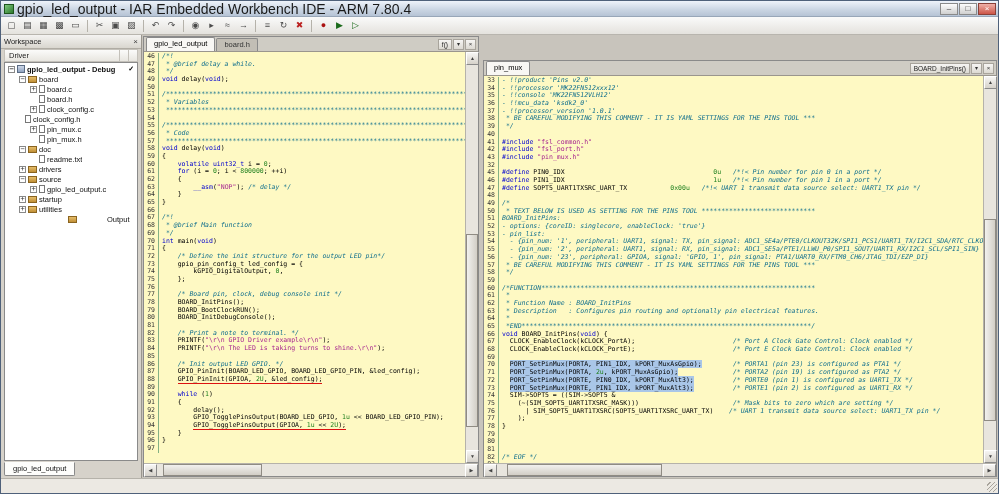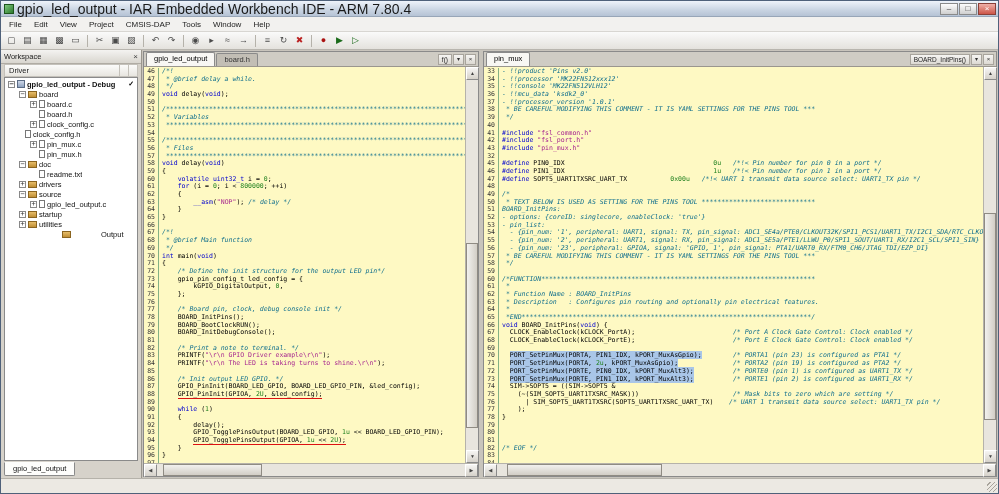--- a/index.html
+++ b/index.html
@@ -35,21 +35,21 @@
   .i-folder{width:9px;height:7px;background:linear-gradient(#e6bd6a,#c08f35);border:1px solid #8a6420;}
   .i-project{width:8px;height:8px;background:linear-gradient(#cfd8e8,#8fa3c0);border:1px solid #5a6b84;}
   .i-file{width:6px;height:8px;background:#fff;border:1px solid #777;}
   .tlabel{overflow:hidden;}
   .tcheck{margin-left:auto;padding-right:3px;font-size:7px;color:#000;}
   .wsp-tabs{height:17px;display:flex;align-items:flex-start;padding:1px 3px 0;flex:none;}
   .wsp-tab{background:#fdfdfb;border:1px solid #8a8a8a;border-top-color:#fdfdfb;border-radius:0 0 2px 2px;padding:1px 8px 2px;font-size:7.5px;color:#111;}
   .editor-area{flex:1;display:flex;min-width:0;background:#c8c4bc;padding:1px;}
   .pane{display:flex;flex-direction:column;min-width:0;border:1px solid #8a8a8a;background:#fff;}
   .pane.left{width:336px;flex:none;}
-  .pane.right{flex:1;}
+  .pane.right{flex:1;margin-top:24px;}
   .vsplit{width:4px;flex:none;}
   .tabbar{height:15px;background:#cfccc4;display:flex;align-items:flex-end;border-bottom:1px solid #9a968e;padding-left:2px;flex:none;}
   .etab{height:13px;padding:1px 7px 0;font-size:7.5px;background:#c2beb5;border:1px solid #8a8a8a;border-bottom:none;border-radius:2px 2px 0 0;margin-right:1px;color:#333;white-space:nowrap;}
   .etab.active{background:#f8f7f4;color:#000;height:14px;}
   .tabctrl{margin-left:auto;display:flex;align-items:center;gap:1px;padding:0 2px 1px 0;}
   .fxbtn,.fnsel{height:11px;background:linear-gradient(#f6f5f3,#dcd9d2);border:1px solid #a8a49c;font-size:6.5px;line-height:9px;padding:0 3px;color:#222;white-space:nowrap;}
   .tabsm{width:11px;height:11px;background:linear-gradient(#f6f5f3,#dcd9d2);border:1px solid #a8a49c;font-size:6px;line-height:9px;text-align:center;color:#333;}
   .editor-body{flex:1;display:flex;min-height:0;}
   .code{flex:1;background:#fef9c3;overflow:hidden;font-family:"DejaVu Sans Mono",monospace;font-size:6.5px;padding-top:1px;min-width:0;}
   .cline{height:7.7px;line-height:7.7px;white-space:pre;}
@@ -78,30 +78,20 @@
   <div class="titlebar">
     <span class="appicon"></span>
     <span class="title">gpio_led_output - IAR Embedded Workbench IDE - ARM 7.80.4</span>
     <span class="winbtns">
       <span class="wbtn">–</span>
       <span class="wbtn">□</span>
       <span class="wbtn close">×</span>
     </span>
   </div>
 
-  <div class="menubar">
-      <span class="mi">File</span>
-      <span class="mi">Edit</span>
-      <span class="mi">View</span>
-      <span class="mi">Project</span>
-      <span class="mi">CMSIS-DAP</span>
-      <span class="mi">Tools</span>
-      <span class="mi">Window</span>
-      <span class="mi">Help</span>
-    </div>
 
   <div class="toolbar">
       <span class="tbtn">▢</span>
       <span class="tbtn">▤</span>
       <span class="tbtn">▦</span>
       <span class="tbtn">▩</span>
       <span class="tbtn">▭</span>
       <span class="tsep"></span>
       <span class="tbtn">✂</span>
       <span class="tbtn">▣</span>
@@ -207,21 +197,21 @@
           <div class="trow" style="padding-left: 14px;">
             <span class="expbox">+</span>
             <span class="ticon i-folder"></span>
             <span class="tlabel">startup</span>
           </div>
           <div class="trow" style="padding-left: 14px;">
             <span class="expbox">+</span>
             <span class="ticon i-folder"></span>
             <span class="tlabel">utilities</span>
           </div>
-          <div class="trow" style="padding-left: 20px; gap: 28px;">
+          <div class="trow" style="padding-left: 26px; gap: 28px;">
             <span class="expspace"></span>
             <span class="ticon i-folder"></span>
             <span class="tlabel">Output</span>
           </div>
         </div>
       <div class="wsp-tabs">
         <span class="wsp-tab">gpio_led_output</span>
       </div>
     </div>
 
@@ -244,21 +234,21 @@
               <div class="cline"><span class="lnum">46</span><span><span class="tk-c">/*!</span></span></div>
               <div class="cline"><span class="lnum">47</span><span><span class="tk-c"> * @brief delay a while.</span></span></div>
               <div class="cline"><span class="lnum">48</span><span><span class="tk-c"> */</span></span></div>
               <div class="cline"><span class="lnum">49</span><span><span class="tk-k">void</span> delay(<span class="tk-k">void</span>);</span></div>
               <div class="cline"><span class="lnum">50</span><span></span></div>
               <div class="cline"><span class="lnum">51</span><span><span class="tk-c">/*******************************************************************************</span></span></div>
               <div class="cline"><span class="lnum">52</span><span><span class="tk-c"> * Variables</span></span></div>
               <div class="cline"><span class="lnum">53</span><span><span class="tk-c"> ******************************************************************************/</span></span></div>
               <div class="cline"><span class="lnum">54</span><span></span></div>
               <div class="cline"><span class="lnum">55</span><span><span class="tk-c">/*******************************************************************************</span></span></div>
-              <div class="cline"><span class="lnum">56</span><span><span class="tk-c"> * Files</span></span></div>
+              <div class="cline"><span class="lnum">56</span><span><span class="tk-c"> * Code</span></span></div>
               <div class="cline"><span class="lnum">57</span><span><span class="tk-c"> ******************************************************************************/</span></span></div>
               <div class="cline"><span class="lnum">58</span><span><span class="tk-k">void</span> delay(<span class="tk-k">void</span>)</span></div>
               <div class="cline"><span class="lnum">59</span><span>{</span></div>
               <div class="cline"><span class="lnum">60</span><span>    <span class="tk-k">volatile</span> <span class="tk-k">uint32_t</span> i = <span class="tk-n">0</span>;</span></div>
               <div class="cline"><span class="lnum">61</span><span>    <span class="tk-k">for</span> (i = <span class="tk-n">0</span>; i &lt; <span class="tk-n">800000</span>; ++i)</span></div>
               <div class="cline"><span class="lnum">62</span><span>    {</span></div>
               <div class="cline"><span class="lnum">63</span><span>        <span class="tk-k">__asm</span>(<span class="tk-s">"NOP"</span>); <span class="tk-c">/* delay */</span></span></div>
               <div class="cline"><span class="lnum">64</span><span>    }</span></div>
               <div class="cline"><span class="lnum">65</span><span>}</span></div>
               <div class="cline"><span class="lnum">66</span><span></span></div>

